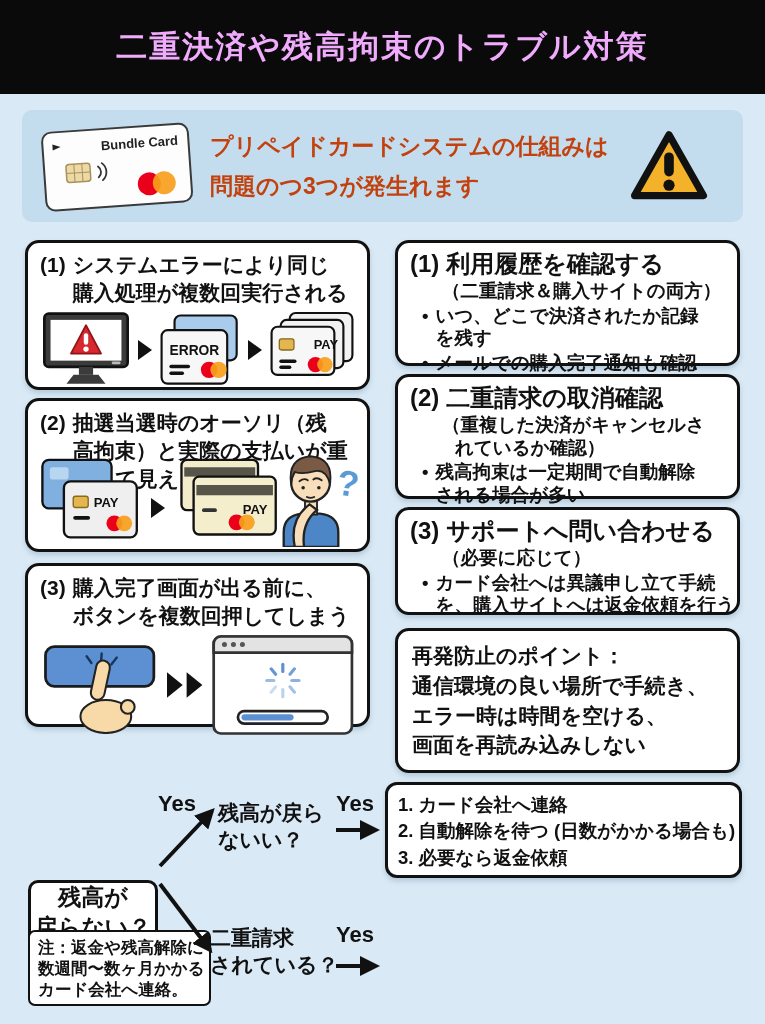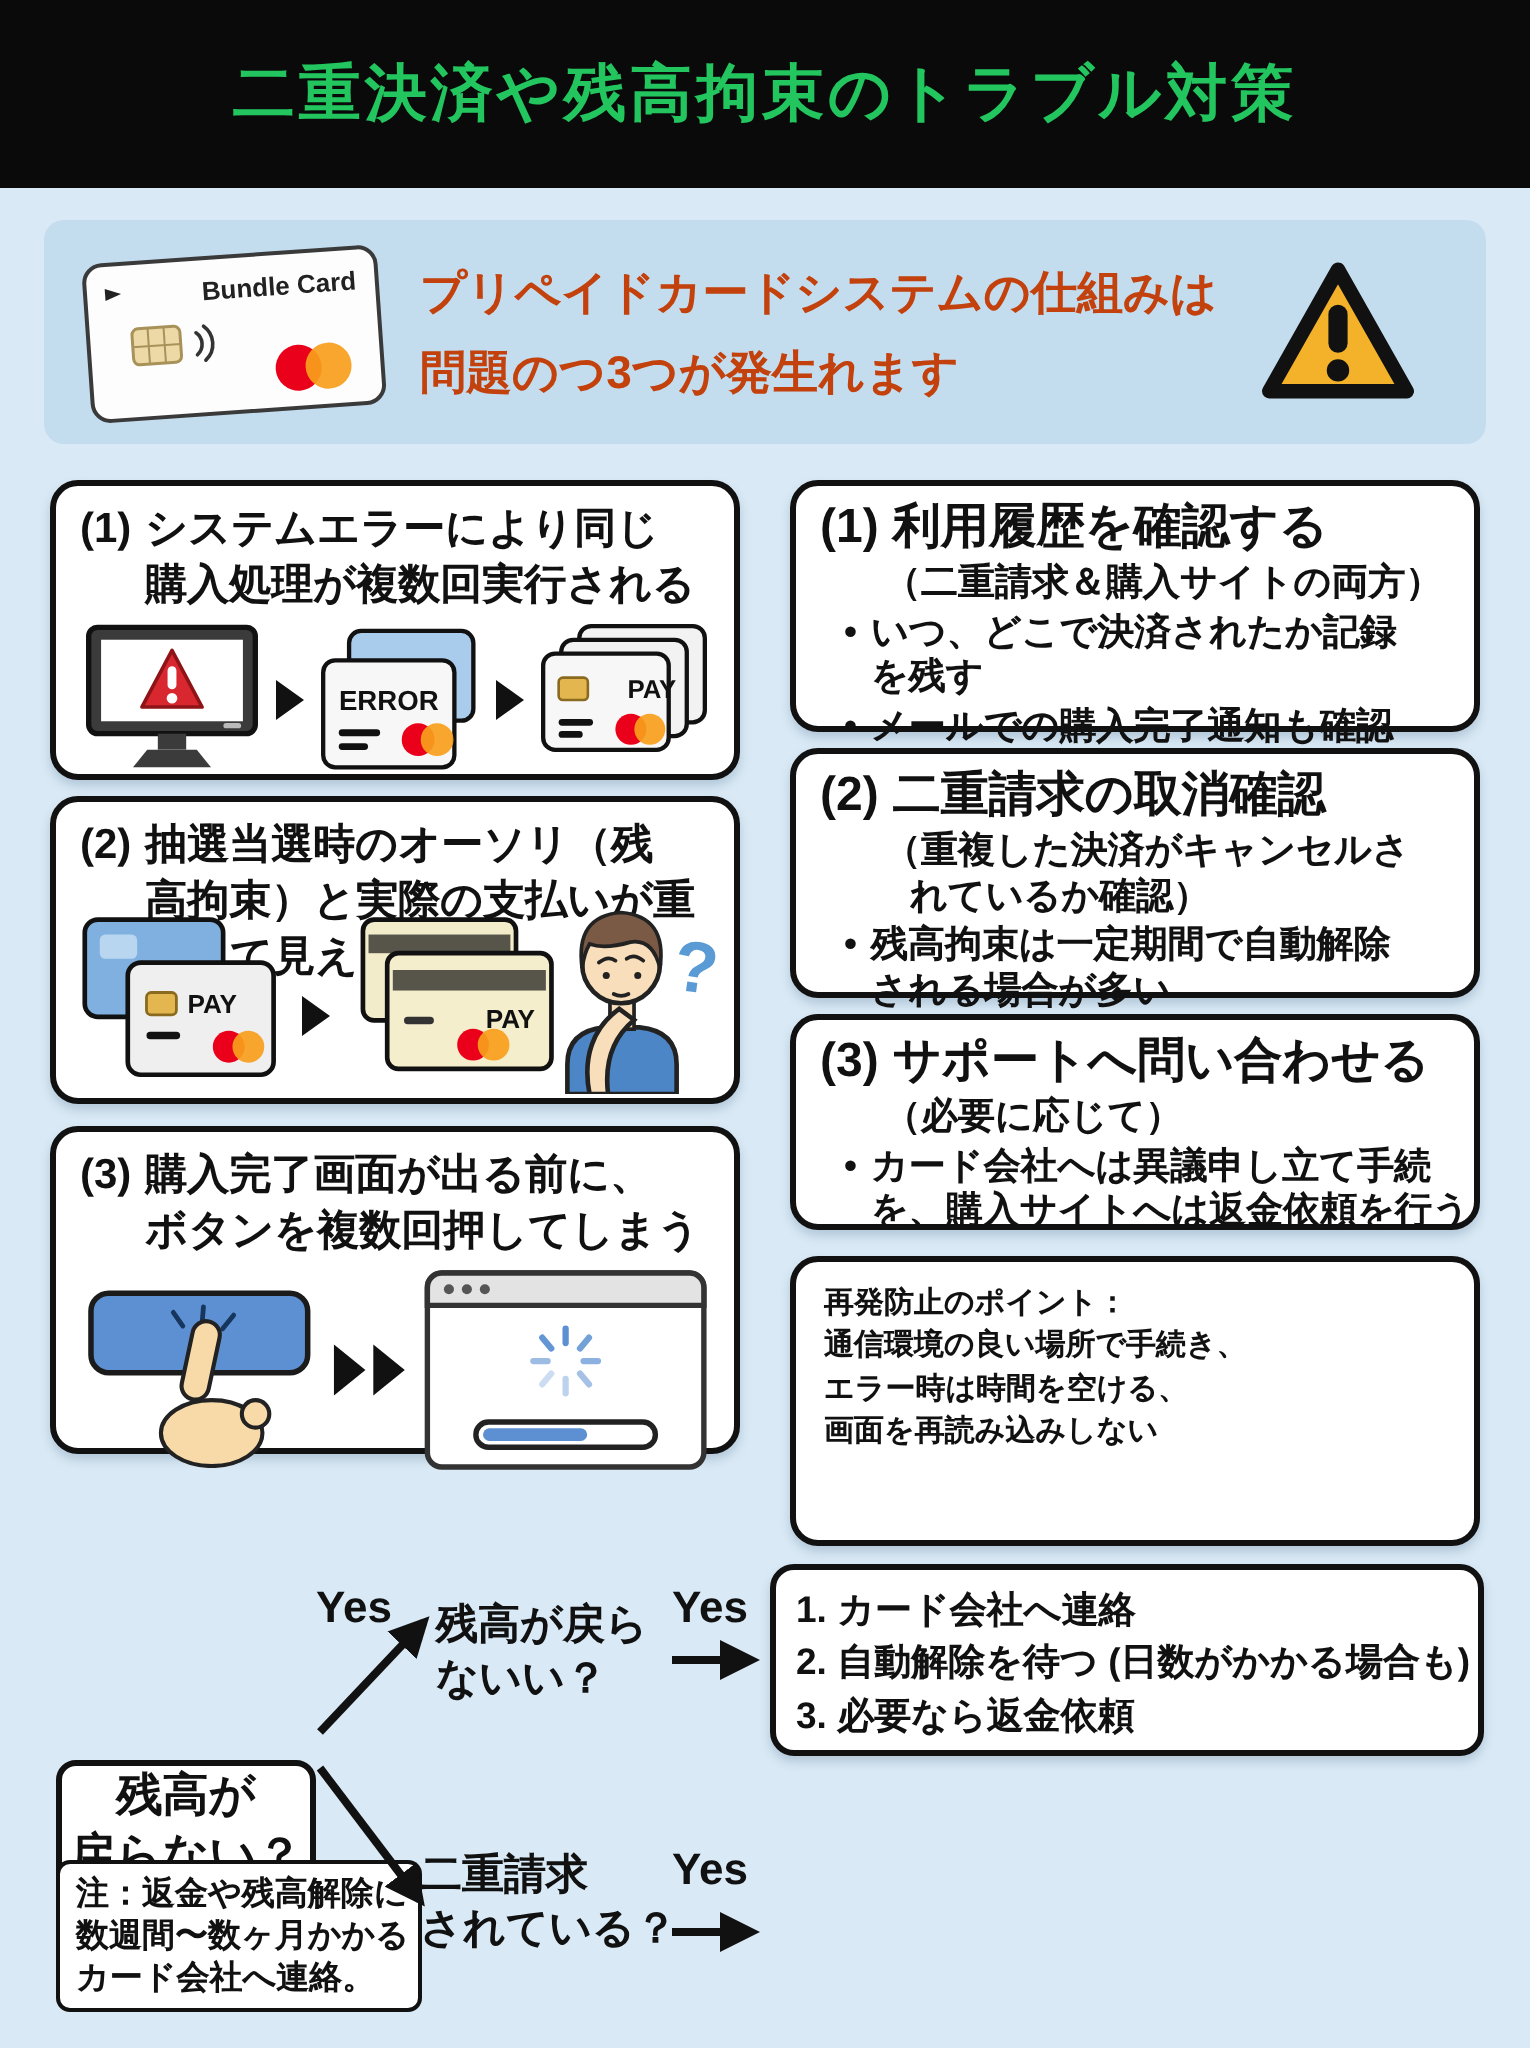--- a/index.html
+++ b/index.html
@@ -3,21 +3,21 @@
 <meta charset="utf-8">
 <style>
   * { margin:0; padding:0; box-sizing:border-box; }
   html,body { width:765px; }
   body { font-family:"Liberation Sans","DejaVu Sans",sans-serif; background:#d9e9f5; }
   .page { position:relative; width:765px; height:1024px; background:#d9e9f5; overflow:hidden; }
 
   
   .titlebar { position:absolute; left:0; top:0; width:765px; height:94px; background:#0a0a0a;
               display:flex; align-items:center; justify-content:center; }
-  .titlebar h1 { color:#22c55e; font-size:31px; font-weight:700; letter-spacing:2px; }
+  .titlebar h1 { color:#f0abfc; font-size:31px; font-weight:700; letter-spacing:2px; }
 
   
   .intro { position:absolute; left:22px; top:110px; width:721px; height:112px;
            background:#c3ddef; border-radius:10px; }
   .intro-card { position:absolute; left:12px; top:6px; }
   .intro-text { position:absolute; left:188px; top:50%; transform:translateY(-50%);
                 font-size:23px; font-weight:700; color:#c2410c; line-height:1.75; white-space:nowrap; }
   .intro-warning { position:absolute; right:34px; top:13px; }
 
   
@@ -44,21 +44,21 @@
   .rbox { padding:6px 12px; }
   .rbox .btitle { font-size:24px; line-height:1.25; }
   .rbox .sub { font-size:18.5px; font-weight:700; line-height:1.22; padding-left:32px; margin-top:1px; }
   .rbox .sub div { white-space:nowrap; }
   .rbox .sub div:nth-child(n+2) { padding-left:13px; }
   .bullet { display:flex; font-size:18.5px; font-weight:700; line-height:1.22;
             padding-left:12px; margin-top:2px; }
   .bullet .dot { margin-right:7px; }
   .bullet .blines div { white-space:nowrap; }
 
-  .prev { padding:10px 14px; font-size:15px; font-weight:700; line-height:1.42; }
+  .prev { padding:10px 14px; font-size:21px; font-weight:700; line-height:1.42; }
   .prev div { white-space:nowrap; }
 
   
   .decision { left:28px; top:880px; width:130px; height:66px; border-radius:10px;
               display:flex; flex-direction:column; align-items:center; justify-content:center;
               font-size:23px; font-weight:700; line-height:1.3; box-shadow:none; padding:0; }
   .flow-yes { position:absolute; font-size:22px; font-weight:700; color:#111; }
   .flow-q { position:absolute; text-align:left; font-size:21px; font-weight:700;
             line-height:1.3; color:#111;margin-left:12px; }
   .outcome { border-radius:12px; padding:7px 10px; font-size:18.5px; font-weight:700; line-height:1.42; }

